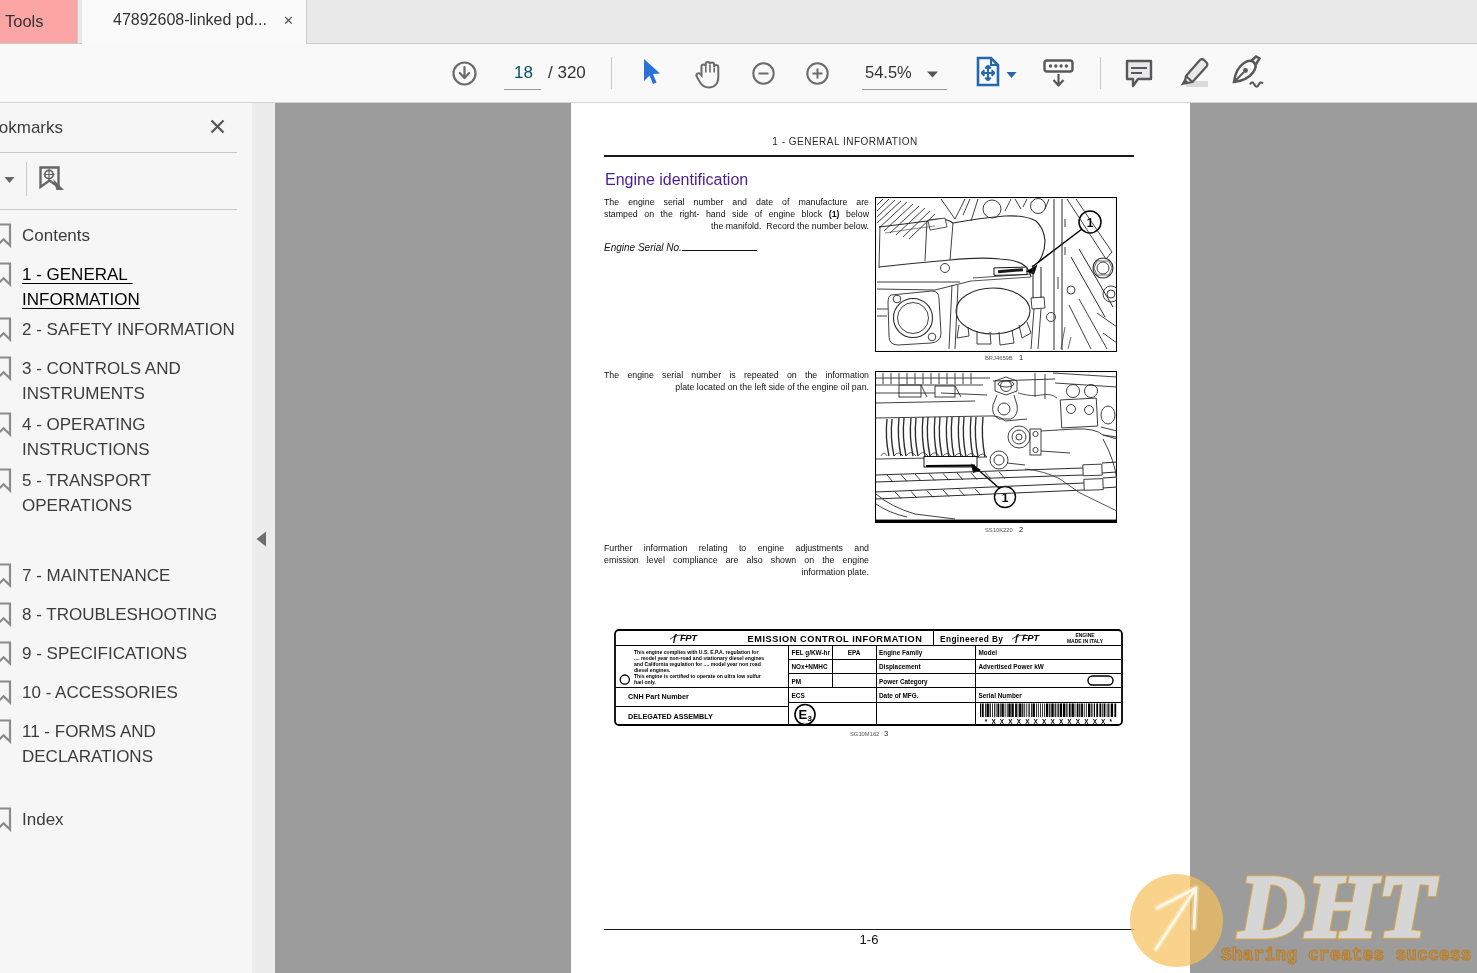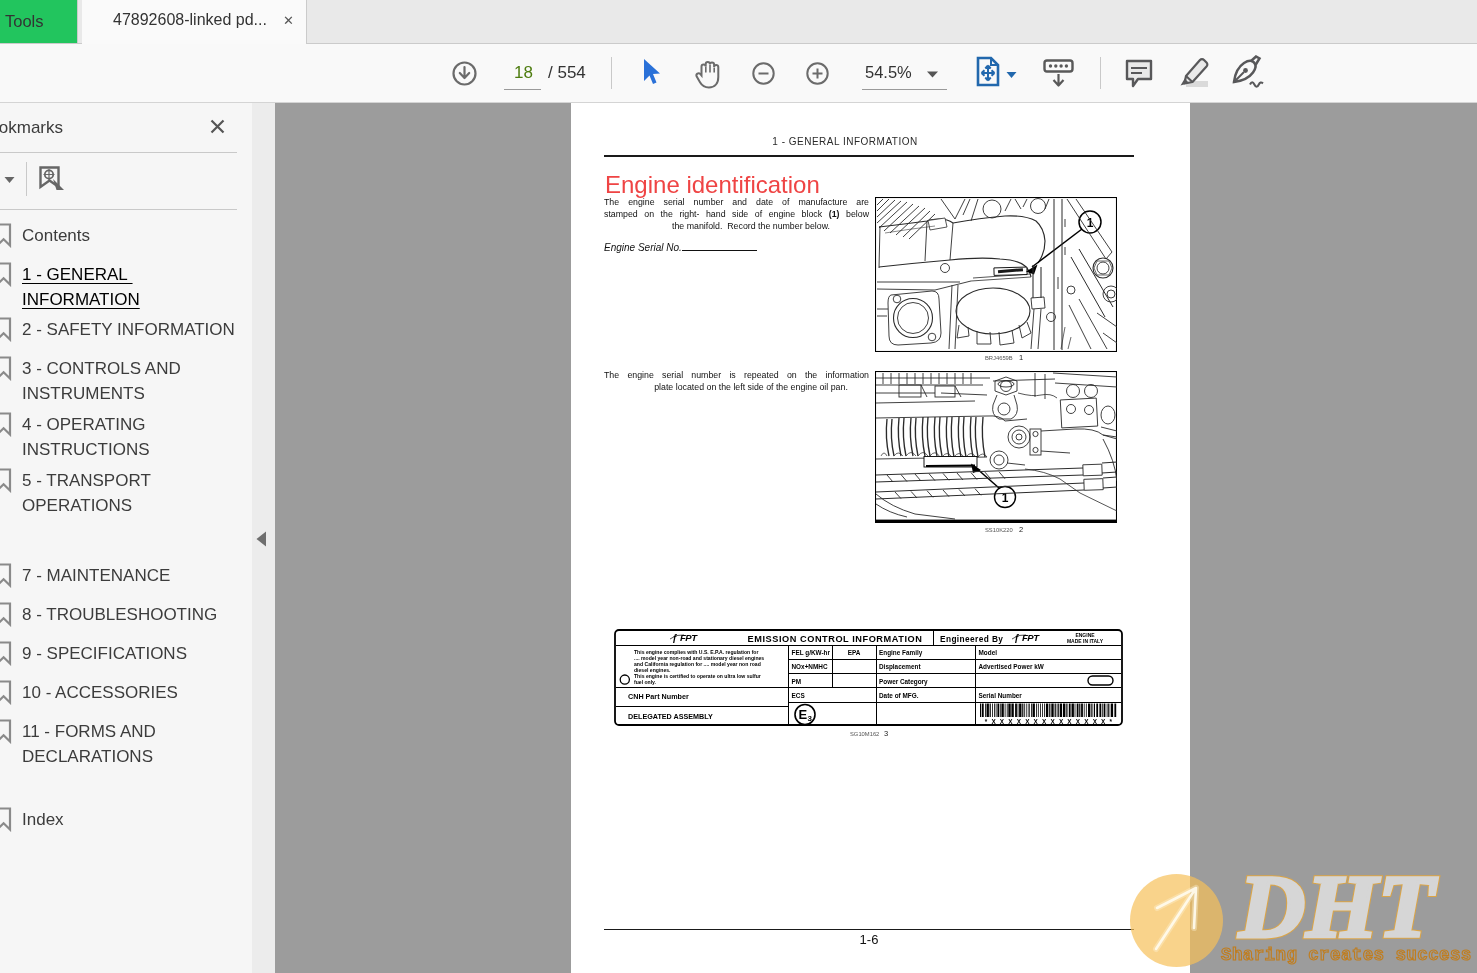--- a/index.html
+++ b/index.html
@@ -1,21 +1,21 @@
 <!DOCTYPE html>
 <html><head>
 <meta charset="utf-8">
 <style>
   * { margin:0; padding:0; box-sizing:border-box; }
   html,body { width:1477px; height:973px; overflow:hidden; background:#fff; }
   body { font-family:"Liberation Sans", sans-serif; position:relative; }
   .abs { position:absolute; }
   
   #tabbar { left:0; top:0; width:1477px; height:44px; background:#e9e9e9; }
-  #toolstab { left:0; top:0; width:78px; height:43px; background:#22c55e; border-right:1px solid #cbcbcb; }
+  #toolstab { left:0; top:0; width:78px; height:43px; background:#fca5a5; border-right:1px solid #cbcbcb; }
   #toolstab span { position:absolute; left:5px; top:12px; font-size:16.5px; color:#333; }
   #activetab { left:82px; top:0; width:225px; height:44px; background:#fafafa; border-right:1px solid #cbcbcb; }
   #activetab .t { position:absolute; left:31px; top:11px; font-size:16px; color:#333; }
   #activetab .x { position:absolute; left:201px; top:13px; font-size:13px; color:#555; }
   
   #toolbar { left:0; top:44px; width:1477px; height:59px; background:#f9f9f9; border-bottom:1px solid #d4d4d4; }
   .sep { position:absolute; width:1px; background:#c9c9c9; }
   .tbtext { position:absolute; font-size:17px; color:#444; }
   
   #sidebar { left:0; top:103px; width:252px; height:870px; background:#f6f6f6; overflow:hidden; }
@@ -23,44 +23,44 @@
   .sb-sep { position:absolute; left:0; width:237px; height:1px; background:#c9c9c9; }
   .bm-item { position:absolute; left:22px; width:230px; font-size:17px; line-height:25px; color:#3c3c3c; white-space:nowrap; }
   .bm-item.sel { color:#000000; text-decoration:underline; text-underline-offset:3px; }
   .bm-flag { position:absolute; left:-27px; }
   
   #main { left:275px; top:103px; width:1202px; height:870px; background:#9c9c9c; }
   #page { left:571px; top:103px; width:619px; height:870px; background:#ffffff; }
   
   .body-txt { position:absolute; font-size:8.8px; line-height:12.1px; color:#111; width:265px; left:604px; }
   .body-txt .j { text-align:justify; text-align-last:justify; }
-  .body-txt .l { text-align:center;padding-left:29px; }
+  .body-txt .l { text-align:right;padding-left:29px; }
 </style>
 </head>
 <body>
 <div class="abs" id="tabbar"></div>
 <div class="abs" id="toolstab">
     <span>Tools</span>
   </div>
 <div class="abs" id="activetab">
     <span class="t">47892608-linked pd...</span>
     <span class="x">✕</span>
   </div>
 <div class="abs" style="left:0;top:43px;width:82px;height:1px;background:#cbcbcb"></div>
 <div class="abs" style="left:307px;top:43px;width:1170px;height:1px;background:#cbcbcb"></div>
 <div class="abs" id="toolbar">
 
   <svg class="abs" style="left:452px;top:17px" width="25" height="25" viewBox="0 0 25 25">
     <circle cx="12.5" cy="12.5" r="11" fill="none" stroke="#6b6b6b" stroke-width="2.2"></circle>
     <path d="M12.5 6 L12.5 16 M7.8 12 L12.5 17 L17.2 12" fill="none" stroke="#6b6b6b" stroke-width="2.2" stroke-linecap="round" stroke-linejoin="round"></path>
   </svg>
 
-  <span class="tbtext" style="left:514px;top:19px;color:#4d7c0f">18</span>
+  <span class="tbtext" style="left:514px;top:19px;color:#0c4a6e">18</span>
   <div class="abs" style="left:504px;top:45px;width:37px;height:1px;background:#9a9a9a"></div>
-  <span class="tbtext" style="left:548px;top:19px;color:#333">/ 554</span>
+  <span class="tbtext" style="left:548px;top:19px;color:#333">/ 320</span>
   <div class="sep" style="left:611px;top:13px;height:32px"></div>
 
   <svg class="abs" style="left:640px;top:14px" width="22" height="30" viewBox="0 0 22 30">
     <path d="M4 1 L4 23 L9.5 17.5 L13 26 L16.5 24.4 L13 16 L20 15.5 Z" fill="#2a71d8"></path>
   </svg>
 
   <svg class="abs" style="left:694px;top:14px" width="30" height="32" viewBox="0 0 30 32">
     <path d="M7.5 14 L7.5 8.5 a2.1 2.1 0 0 1 4.2 0 L11.7 6 a2.1 2.1 0 0 1 4.2 0 L15.9 6.6 a2.1 2.1 0 0 1 4.2 0 L20.1 9 a2.1 2.1 0 0 1 4.2 0 L24.3 19 c0 6.5 -3.5 10.5 -9.5 10.5 c-4.5 0 -6.8 -1.8 -8.8 -5.2 L2.6 18.3 a2.2 2.2 0 0 1 3.6 -2.4 L7.5 17.5 Z" fill="none" stroke="#6b6b6b" stroke-width="2"></path>
     <path d="M11.8 8.5 L11.8 14.5 M16 7 L16 14.5 M20.2 9.5 L20.2 14.5" stroke="#6b6b6b" stroke-width="1.6" fill="none"></path>
   </svg>
@@ -181,21 +181,21 @@
   <svg style="position:absolute;left:4px;top:428px" width="11" height="16" viewBox="0 0 11 16">
       <path d="M10 0.5 L10 15.5 L0.5 8 Z" fill="#6e6e6e"></path>
     </svg>
 </div>
 <div class="abs" id="main"></div>
 <div class="abs" id="page"></div>
 <div class="abs" id="content" style="left:0;top:0;width:1477px;height:973px;">
 
   <div class="abs" style="left:580px;top:136px;width:530px;text-align:center;font-size:10px;letter-spacing:0.5px;color:#2a2a2a;">1 - GENERAL INFORMATION</div>
   <div class="abs" style="left:604px;top:155px;width:530px;height:1.6px;background:#1a1a1a;"></div>
-  <div class="abs" style="left:605px;top:171px;font-size:24px;color:#ef4444;">Engine identification</div>
+  <div class="abs" style="left:605px;top:171px;font-size:16px;color:#4c1d95;">Engine identification</div>
   <div class="body-txt" style="top:196px;">
       <div class="j">The engine serial number and date of manufacture are</div>
       <div class="j">stamped on the right- hand side of engine block <b>(1)</b> below</div>
       <div class="l">the manifold.&nbsp; Record the number below.</div>
     </div>
   <div class="abs" style="left:604px;top:242px;font-size:10px;color:#111;font-style:italic;">Engine Serial No.<span style="display:inline-block;width:75px;border-bottom:1px solid #111;height:9px;"></span></div>
 
   <div class="abs" id="fig1" style="left:875px;top:197px;width:242px;height:155px;">
   <svg width="242" height="155" viewBox="0 0 242 155" fill="none" stroke="#2b2b2b" stroke-width="0.9">
     <rect x="0.5" y="0.5" width="241" height="154" stroke="#000" stroke-width="1.1"></rect>
@@ -328,20 +328,25 @@
     <path d="M227 92 L242 91 M227 102 L242 101 M228 107 L242 106 M228 117 L242 116" stroke-width="1.2"></path>
 
     <path d="M1 123 Q16 136 40 143 L80 148 M1 133 Q14 142 32 146"></path>
     <path d="M150 98 Q170 100 185 108 L205 122 M205 122 L242 140" stroke-width="0.8"></path>
     <path d="M228 68 Q240 90 242 110"></path>
   </svg>
   </div>
   <div class="abs" style="left:985px;top:527px;font-size:5.8px;color:#555;">SS10K220</div>
   <div class="abs" style="left:1019px;top:525px;font-size:7.5px;color:#222;">2</div>
 
+  <div class="body-txt" style="top:542px;">
+      <div class="j">Further information relating to engine adjustments and</div>
+      <div class="j">emission level compliance are also shown on the engine</div>
+      <div class="l">information plate.</div>
+    </div>
 
   <div class="abs" id="emtable" style="left:614px;top:629px;width:509px;height:97px;">
   <svg width="509" height="97" viewBox="0 0 509 97" font-family="Liberation Sans">
     <rect x="1" y="1" width="507" height="95" rx="4" fill="#fff" stroke="#000" stroke-width="1.8"></rect>
     <g stroke="#000" stroke-width="1">
       <line x1="2" y1="16.5" x2="507" y2="16.5"></line>
       <line x1="319.5" y1="2" x2="319.5" y2="16.5"></line>
       <line x1="174.5" y1="16.5" x2="174.5" y2="95"></line>
       <line x1="218.5" y1="16.5" x2="218.5" y2="58.5"></line>
       <line x1="262.5" y1="16.5" x2="262.5" y2="95"></line>

